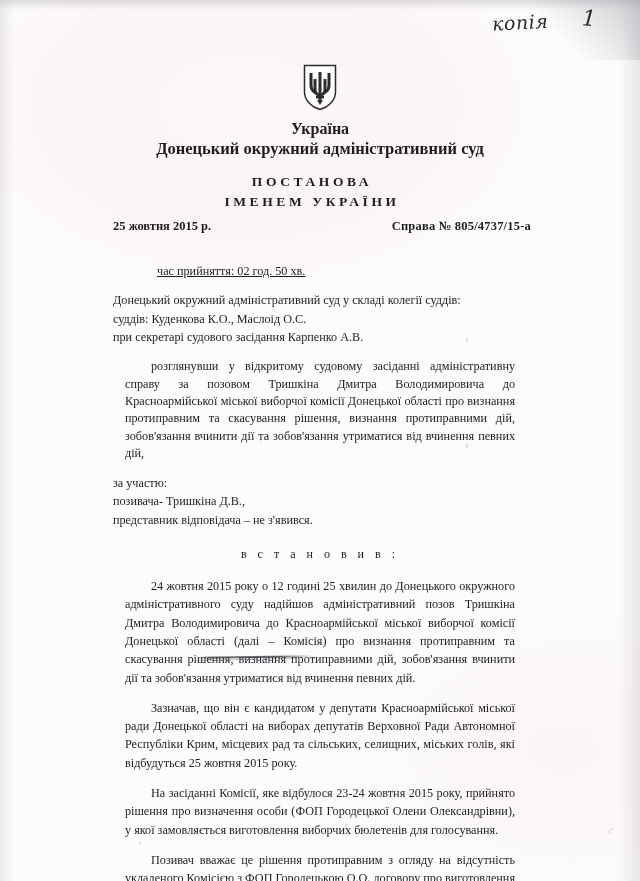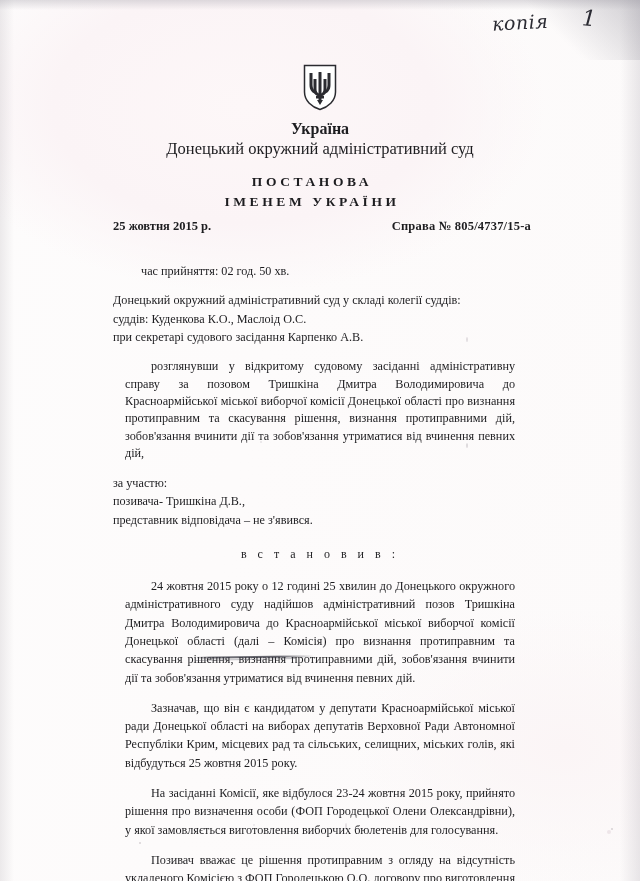--- a/index.html
+++ b/index.html
@@ -88,21 +88,21 @@
     width: 640px;
     text-align: center;
   }
   .header .country {
     font-size: 16px;
     font-weight: bold;
     line-height: 1.15;
   }
   .header .court {
     font-size: 16.5px;
-    font-weight: normal;
+    font-weight: bold;
     line-height: 1.3;
   }
   .doc-type {
     position: absolute;
     top: 172px;
     left: 0;
     width: 624px;
     text-align: center;
     font-size: 13.5px;
     font-weight: bold;
@@ -134,21 +134,22 @@
     left: 113px;
     width: 414px;
     font-size: 12.2px;
     line-height: 1.50;
   }
   .line-plain {
     text-align: left;
     white-space: nowrap;
   }
   .indent-time {
-    margin-left: 28px;
+    margin-left: 44px;
+    text-decoration: underline;
   }
   .block-gap {
     height: 11px;
   }
   .para {
     text-align: justify;
     text-justify: inter-word;
     margin: 12px;
   }
   .para.first-indent {

